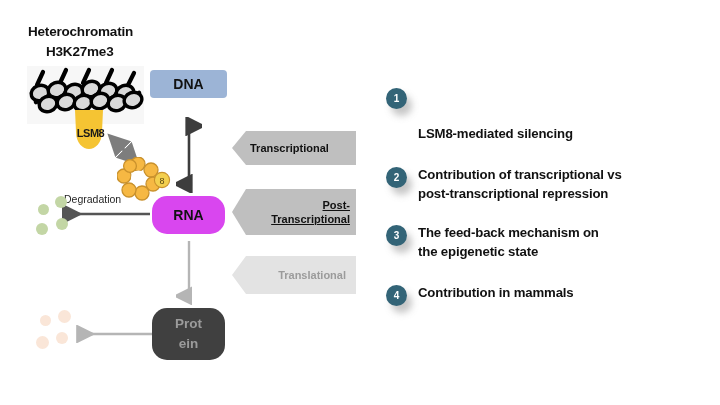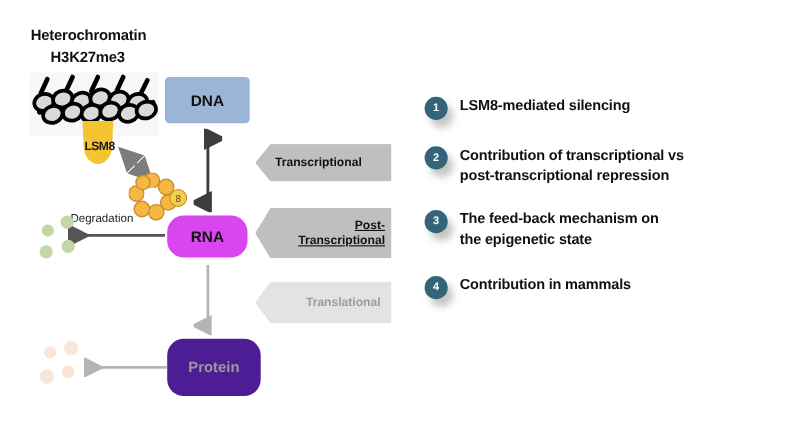--- a/index.html
+++ b/index.html
@@ -98,42 +98,42 @@
     display: flex;
     align-items: center;
     justify-content: center;
     border-radius: 17px;
     font-weight: bold;
     text-align: center;
     box-sizing: border-box;
   }
   .node-dna {
     left: 150px;  top: 70px;
-    width: 77px;  height: 42px;
+    width: 77px;  height: 28px;
     background: #9cb4d6;
     color: #111111;
     font-size: 14px;
     border-radius: 4px;
   }
   .node-rna {
     left: 152px;  top: 196px;
     width: 73px;  height: 38px;
     background: #d946ef;
     color: #111111;
     font-size: 14px;
     border-radius: 15px;
   }
   .node-protein {
     left: 152px;  top: 308px;
-    width: 85px;  height: 52px;
-    background: #4c1d95;
+    width: 73px;  height: 52px;
+    background: #404040;
     color: #9b9b9b;
     font-size: 13.5px;
     border-radius: 15px;
-    flex-direction: row;
+    flex-direction: column;
     line-height: 20px;
   }
 
   
   .arrow-dna-rna {
     position: absolute;
     left: 176px;
     top: 117px;
     width: 26px;
     height: 76px;
@@ -432,21 +432,21 @@
 
   <div class="chevron chev-translational">
     <span class="chev-text muted">Translational</span>
   </div>
 
   <div class="list-panel">
 
     <div class="list-item item-1">
       <span class="badge">1</span>
       <span class="item-text">
-        <span style="display:block;">LSM8-mediated silencing</span>
+        <span style="display:block;margin-top:38px;">LSM8-mediated silencing</span>
       </span>
     </div>
 
     <div class="list-item item-2">
       <span class="badge">2</span>
       <span class="item-text">
         <span style="display:block;">Contribution of transcriptional vs</span>
         <span style="display:block;">post-transcriptional  repression</span>
       </span>
     </div>

